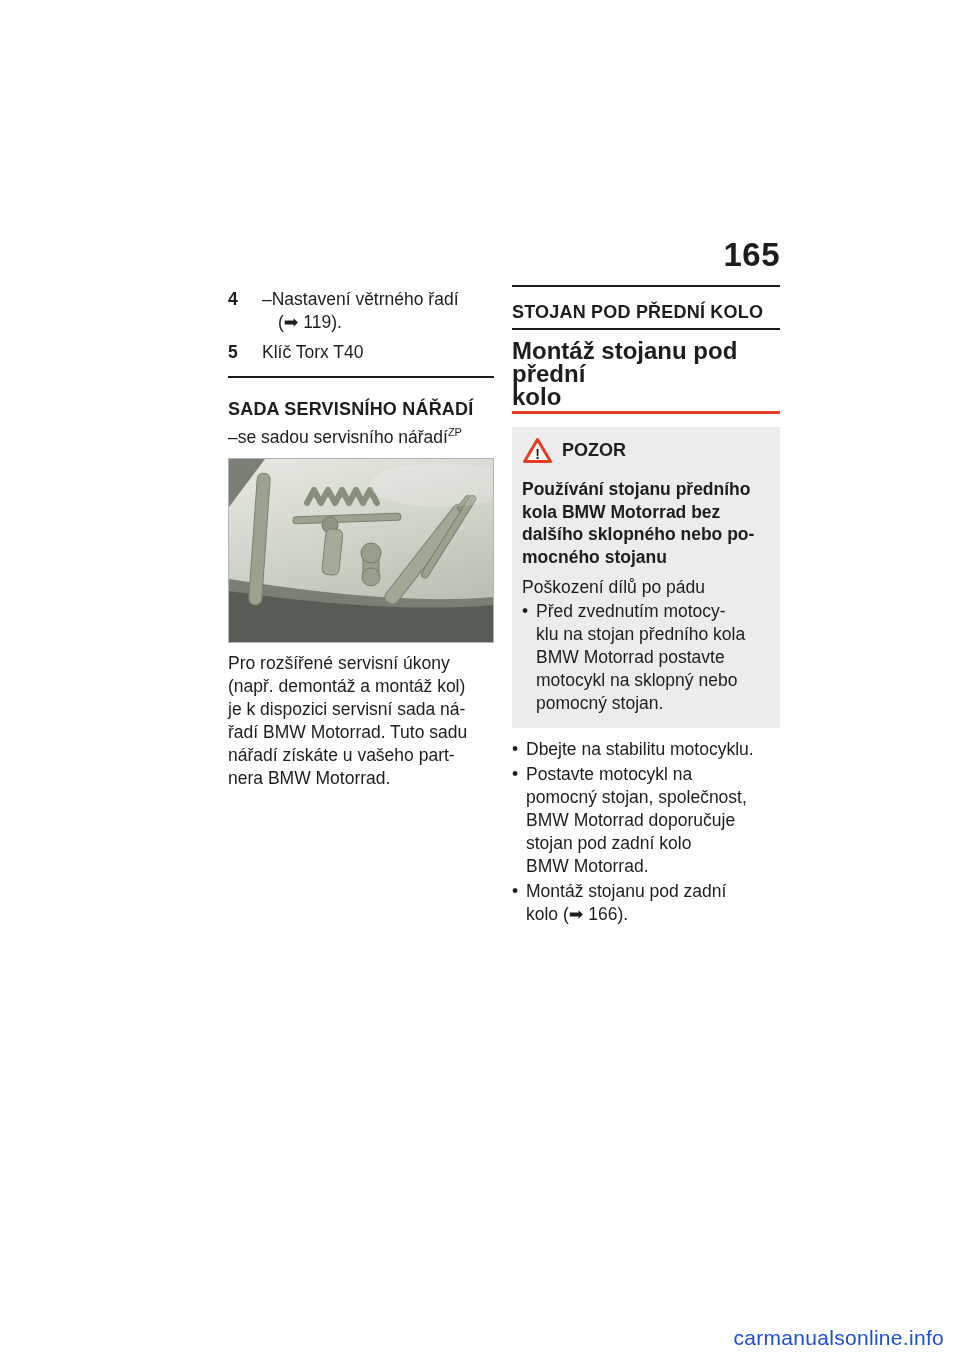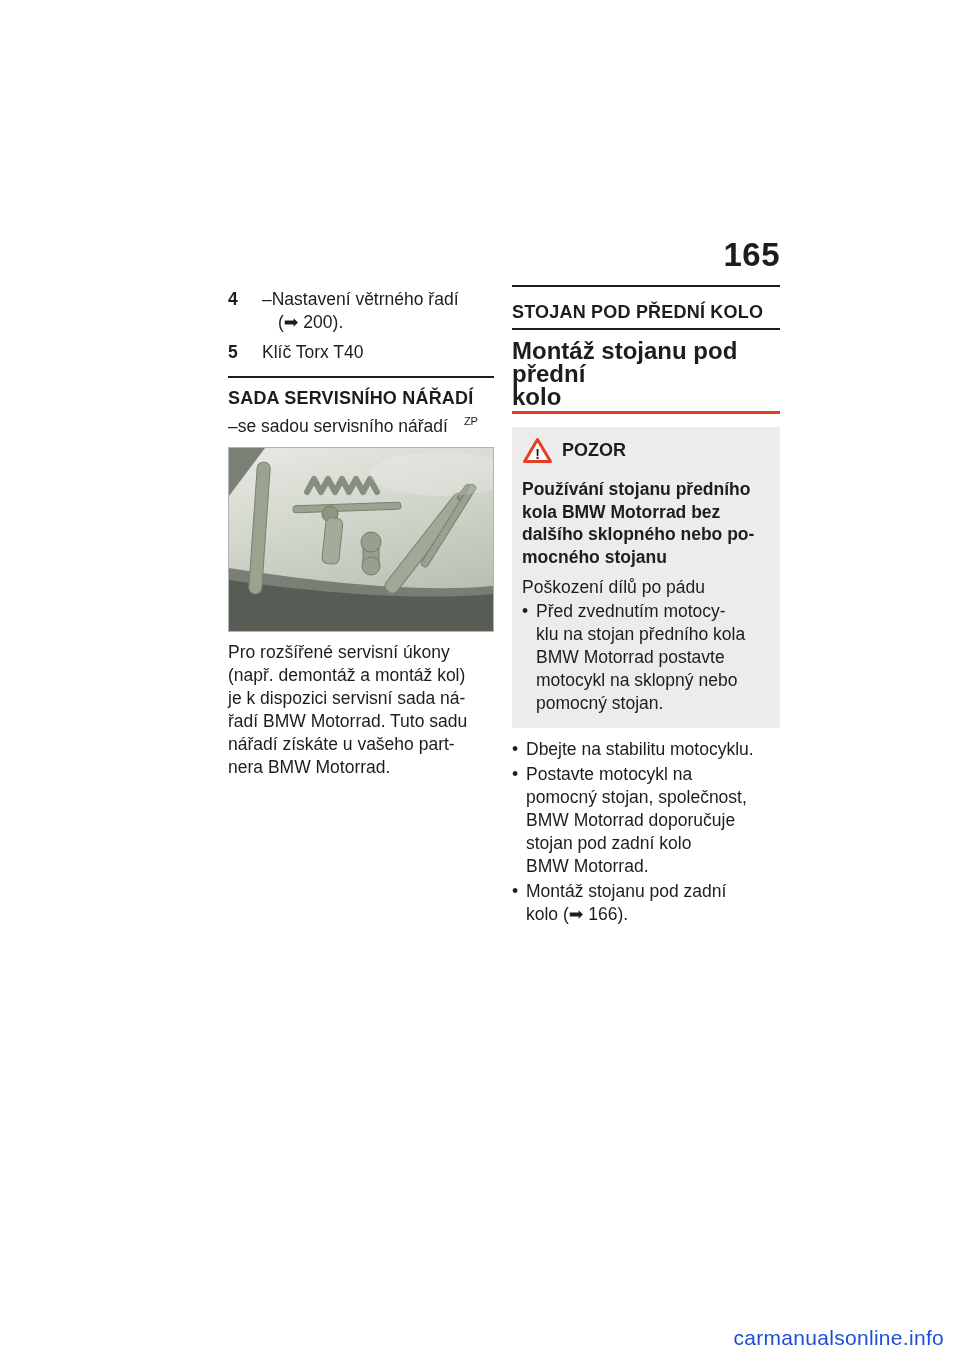--- a/index.html
+++ b/index.html
@@ -29,26 +29,26 @@
   .num { width:34px; font-weight:bold; flex:0 0 34px; }
   .num-body { flex:1; }
   .ref-line { padding-left:16px; }
 
   .rule { height:2px; background:#1d1d1b; }
   .rule-top-left { margin-top:12px; }
   .red-rule { height:3px; background:#e63c23; margin-top:3px; }
 
   .section-heading {
     font-weight:bold; font-size:18px; letter-spacing:0.2px;
-    margin-top:9px; line-height:23px;
+    margin-top:20px; line-height:23px;
   }
   .col-right .section-heading { margin:14px 0 4px 0; }
 
   .equipment-note { margin-top:5px; }
-  .equipment-note sup { font-size:11px; vertical-align:super; line-height:0;margin-left:16px; }
+  .equipment-note sup { font-size:11px; vertical-align:super; line-height:0; }
 
   .tool-image {
     margin-top:9px; width:100%; height:185px;
     border:1px solid #b3b3b3; background:#d6d9d1; overflow:hidden;
   }
   .tool-image svg { display:block; width:100%; height:100%; }
 
   .body-paragraph { margin-top:9px; }
 
   .subheading { font-weight:bold; font-size:24px; margin-top:9px; line-height:23px; }
@@ -83,21 +83,21 @@
 <div class="page">
 
   <div class="page-number">165</div>
 
   <div class="col col-left">
 
     <div class="num-item">
       <span class="num">4</span>
       <div class="num-body">
         <div>–Nastavení větrného řadí</div>
-        <div class="ref-line">(➡ 200).</div>
+        <div class="ref-line">(➡ 119).</div>
       </div>
     </div>
 
     <div class="num-item">
       <span class="num">5</span>
       <div class="num-body">
         <div>Klíč Torx T40</div>
       </div>
     </div>
 

